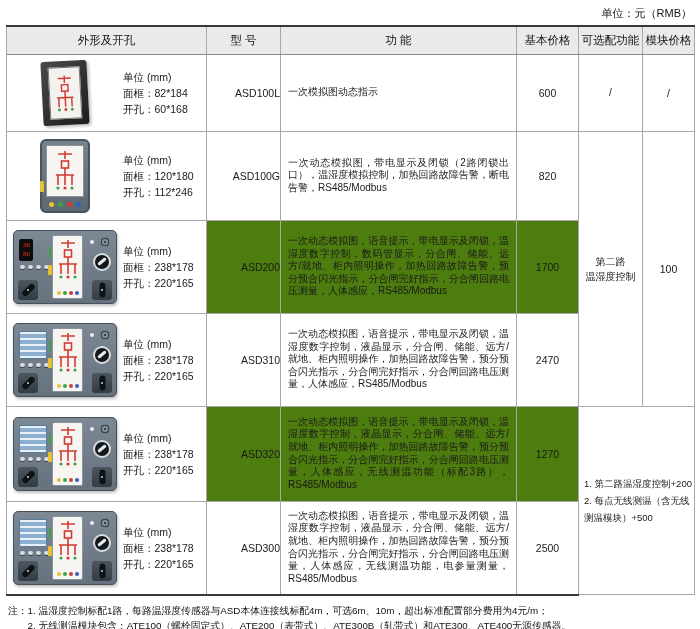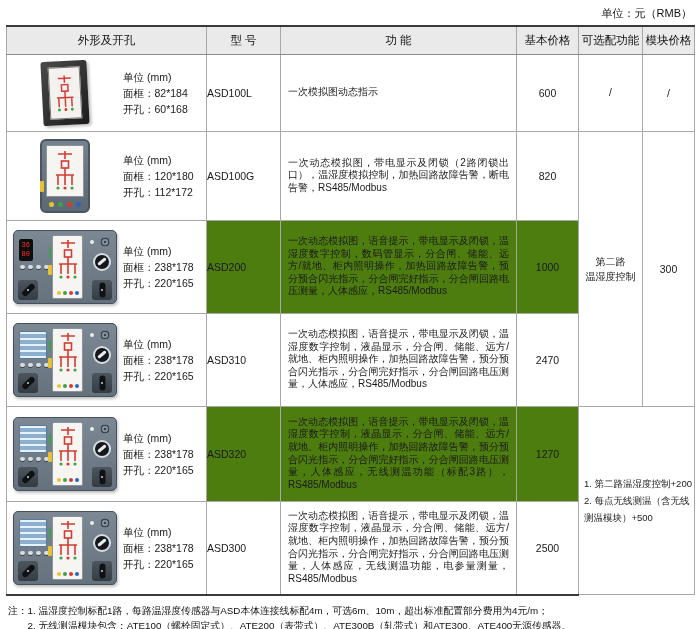--- a/index.html
+++ b/index.html
@@ -15,21 +15,21 @@
   thead th { background:#eaeaea; font-weight:400; font-size:11.5px; height:28px;
              border-top:2px solid #3a3a3a; border-bottom:1px solid #8a8a8a; color:#111; }
   tbody tr:last-child td { border-bottom:2px solid #3a3a3a; }
   td.shade { background:#4d7c0f; }
 
   td.spec { padding:4px 4px 4px 6px; }
   .spec-wrap { display:flex; align-items:center; gap:6px; }
   .dev-box { width:104px; min-width:104px; display:flex; justify-content:center; align-items:center; }
   .dims { font-size:10.5px; line-height:16px; white-space:nowrap; }
 
-  td.model { text-align:left; font-size:10.5px; }
+  td.model { text-align:right; font-size:10.5px; }
   td.func  { font-size:10px; line-height:12.6px; padding:5px 7px; text-align:justify; }
   td.price { text-align:center; font-size:10.5px; }
   td.optional { text-align:center; font-size:10px; line-height:15px; }
   td.opt-merged { font-size:9.5px; line-height:17px; padding:4px 2px 4px 5px; vertical-align:middle; text-align:left; }
   .opt-line2 { padding-left:0px; }
 
   .notes { display:flex; margin:7px 0 0 2px; font-size:9.8px; line-height:15px; color:#111; }
   .note-prefix { white-space:nowrap; }
   .note-lines { }
 
@@ -57,21 +57,21 @@
            border:1px solid #46505a; border-radius:5px; position:relative;
            box-shadow:1px 2px 3px rgba(0,0,0,.25); }
   .dev-h .mimic-panel { position:absolute; left:38px; top:4px; width:31px; height:64px; background:#f7f5f1;
            border:1px solid #8b949c; border-radius:2px; display:flex; flex-direction:column; align-items:center; justify-content:space-between; padding:2px 0 3px 0; }
   .dev-h .mimic-panel .dot { width:4px; height:4px; }
   .dev-h .mimic-panel .dot-row { gap:2px; margin-top:1px; }
   .dev-h .tag { position:absolute; left:34px; top:34px; width:4px; height:10px; background:#e6c233; border-radius:1px; }
   .dev-h .gled { position:absolute; left:35px; top:16px; width:2px; height:11px; background:#3fa04a; }
 
   .led-display { position:absolute; left:5px; top:8px; width:14px; height:22px; background:#0d0d0d; border-radius:2px;
-                 color:#ff3220; font-family:Liberation Mono, monospace;
+                 color:#ff3220; font-family:Liberation Serif, serif;
                  font-size:7px; line-height:9px; text-align:right; padding:2px 3px 0 0; }
   .lcd-display { position:absolute; left:5px; top:7px; width:28px; height:28px; background:#a9c7e4; border:1px solid #5a7a9a; border-radius:2px;
                  background-image:repeating-linear-gradient(180deg,rgba(255,255,255,.75) 0 2px,rgba(90,130,170,.35) 2px 6px); }
   .btn-row { position:absolute; left:6px; display:flex; gap:3px; }
   .btn-row .b { width:5px; height:4px; background:#d8dde1; border-radius:2px; box-shadow:0 1px 0 #39424a; }
 
   .speaker-icon { position:absolute; right:6px; top:6px; width:10px; height:10px; border-radius:50%;
                   background:radial-gradient(circle,#39424a 18%,#818c96 20% 45%,#39424a 48% 60%,#6e7a84 63%); }
   .sensor-dot { position:absolute; right:22px; top:9px; width:4px; height:4px; border-radius:50%; background:#e9edf0; }
   .knob { position:absolute; right:5px; top:22px; width:18px; height:18px; border-radius:50%;
@@ -168,32 +168,32 @@
                 <span class="dot y"></span>
                   <span class="dot g"></span>
                   <span class="dot r"></span>
                   <span class="dot b"></span>
               </div>
             </div>
           </div>
           <div class="dims">
             <div>单位 (mm)</div>
             <div>面框：120*180</div>
-            <div>开孔：112*172</div>
+            <div>开孔：112*246</div>
           </div>
         </div>
       </td>
       <td class="model">ASD100G</td>
       <td class="func">一次动态模拟图，带电显示及闭锁（2路闭锁出口），温湿度模拟控制，加热回路故障告警，断电告警，RS485/Modbus</td>
       <td class="price">820</td>
       <td class="optional" rowspan="3">
         <div>第二路</div>
         <div>温湿度控制</div>
       </td>
-      <td class="price" rowspan="3">300</td>
+      <td class="price" rowspan="3">100</td>
     </tr>
 
     <tr>
       <td class="spec">
         <div class="spec-wrap" style="min-height:84px">
           <div class="dev-box">
             <div class="dev-h">
               <div class="led-display">
                 <div>36</div>
                 <div>80</div>
@@ -226,21 +226,21 @@
           </div>
           <div class="dims">
             <div>单位 (mm)</div>
             <div>面框：238*178</div>
             <div>开孔：220*165</div>
           </div>
         </div>
       </td>
       <td class="model shade">ASD200</td>
       <td class="func shade">一次动态模拟图，语音提示，带电显示及闭锁，温湿度数字控制，数码管显示，分合闸、储能、远方/就地、柜内照明操作，加热回路故障告警，预分预合闪光指示，分合闸完好指示，分合闸回路电压测量，人体感应，RS485/Modbus</td>
-      <td class="price shade">1000</td>
+      <td class="price shade">1700</td>
     </tr>
 
     <tr>
       <td class="spec">
         <div class="spec-wrap" style="min-height:84px">
           <div class="dev-box">
             <div class="dev-h">
               <div class="lcd-display"></div>
               <div class="btn-row" style="top:39px">
                 <span class="b"></span>

